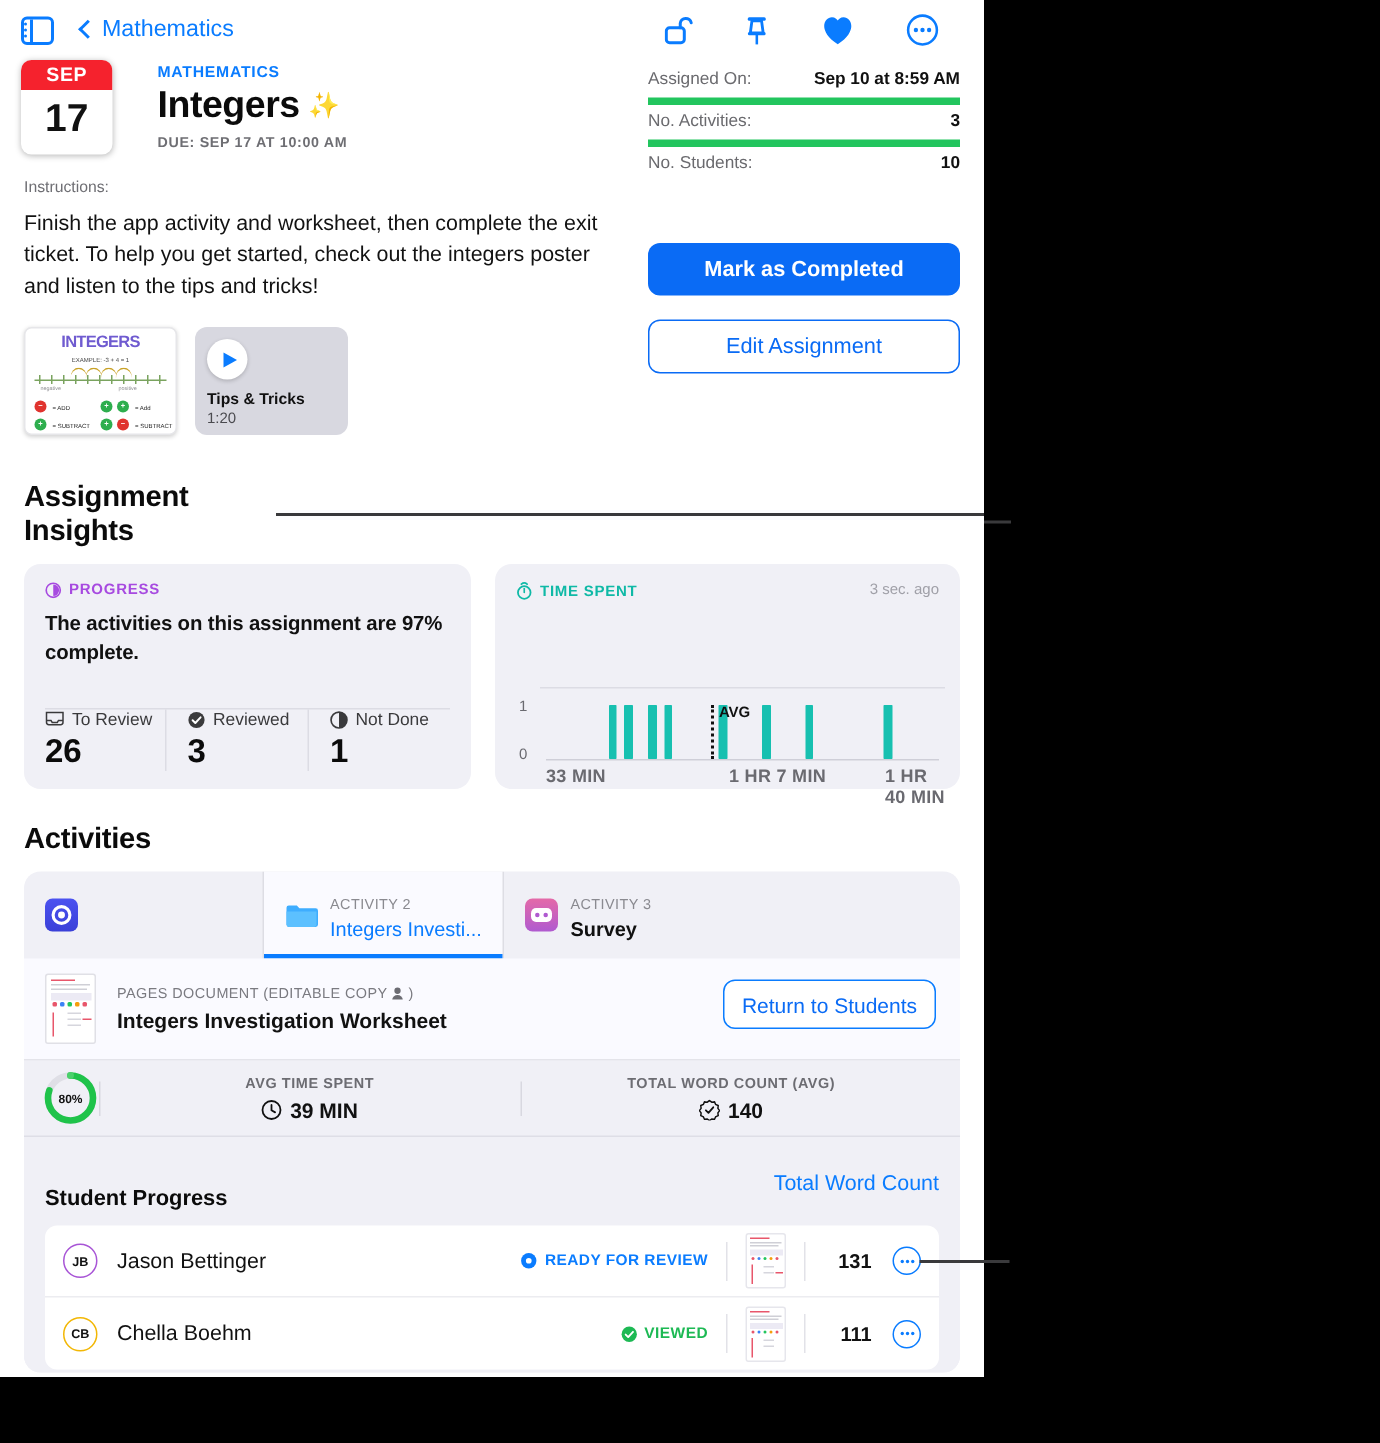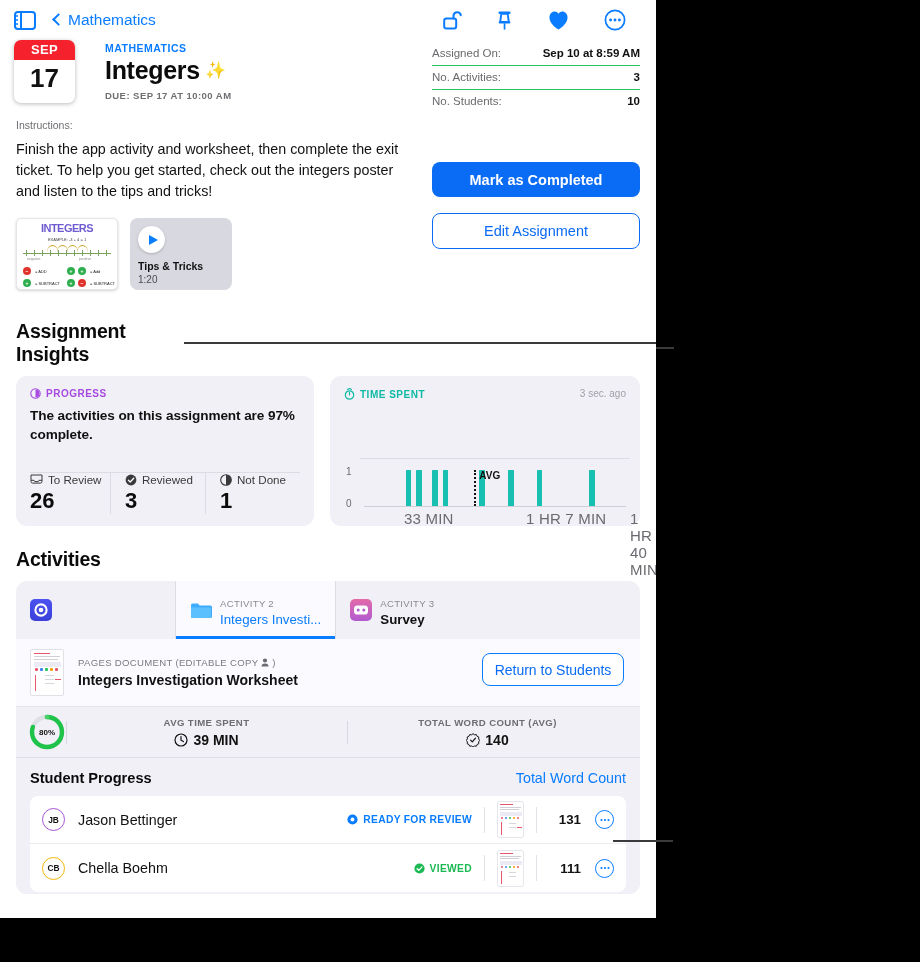--- a/index.html
+++ b/index.html
@@ -65,21 +65,21 @@
   .title-row { display: flex; align-items: center; gap: 6px; margin-top: 2px; }
   .title { font-size: 25px; font-weight: bold; color: #0b0b0b; letter-spacing: -.3px; }
   .sparkle { font-size: 17px; }
   .due { color: #6e6e73; font-size: 9.5px; font-weight: bold; letter-spacing: .45px; margin-top: 5px; }
 
   
   .meta { position: absolute; right: 16px; top: 2px; width: 208px; }
   .meta-row {
     display: flex; justify-content: space-between; align-items: center;
     font-size: 11.5px; padding: 5px 0 6px;
-    border-bottom: 1px solid #22c55e;
+    border-bottom: 5px solid #22c55e;
   }
   .meta-row:last-child { border-bottom: none; }
   .meta-k { color: #6a6a6e; }
   .meta-v { color: #111; font-weight: bold; }
 
   .btn-primary {
     position: absolute; right: 16px; top: 122px; width: 208px; height: 35px;
     background: #0a6bf5; color: #fff; border: none; border-radius: 8px;
     font-size: 14.5px; font-weight: bold; cursor: pointer;
     font-family: "Liberation Sans", sans-serif;
@@ -180,21 +180,21 @@
   .chart { position: absolute; left: 14px; right: 10px; bottom: 10px; height: 58px; }
   .chart .topline { position: absolute; left: 16px; right: 0; top: 0; height: 1px; background: #dcdce4; }
   .plot { position: absolute; left: 20px; right: 4px; top: 12px; height: 36px; }
   .axis { position: absolute; left: 20px; right: 4px; top: 48px; height: 1px; background: #cfcfd8; }
   .ytick { position: absolute; left: 2px; font-size: 10px; color: #6a6a70; }
   .bar { position: absolute; bottom: 0; width: 5.5px; background: #17c0b0; border-radius: .5px; }
   .avgline {
     position: absolute; bottom: 0; width: 0; border-left: 2px dotted #111; height: 36px;
   }
   .avglabel { position: absolute; font-size: 10px; font-weight: bold; color: #111; }
-  .xlabel { position: absolute; font-size: 15px; color: #6a6a70; font-weight: normal; letter-spacing: .2px; margin-left: 40px; }
+  .xlabel { position: absolute; font-size: 12px; color: #6a6a70; font-weight: bold; letter-spacing: .2px; }
 
   
   .act-card {
     margin: 0 16px; background: #f0f0f6; border-radius: 11px; overflow: hidden;
   }
   .tabs { display: flex; height: 58px; }
   .tab {
     display: flex; align-items: center; gap: 8px; padding: 0 14px;
     border-right: 1px solid #dddde4; cursor: pointer; position: relative;
     min-width: 160px;
@@ -237,21 +237,21 @@
   .sumcell.bl::before {
     content: ''; position: absolute; left: 0; top: 4px; bottom: 4px; width: 1px; background: #d8d8e0;
   }
   .sum-l { font-size: 9.6px; color: #6c6c72; font-weight: bold; letter-spacing: .4px; }
   .sum-v { display: flex; align-items: center; justify-content: center; gap: 5px; font-size: 14px; font-weight: bold; color: #111; margin-top: 4px; }
 
   .sp-head {
     display: flex; align-items: center; justify-content: space-between;
     padding: 12px 14px 10px; background: #f0f0f6; border-top: 1px solid #dedee6;
   }
-  .sp-head .t { font-size: 14.6px; font-weight: bold; color: #0b0b0b; }
+  .sp-head .t { font-size: 14.6px; font-weight: bold; color: #0b0b0b; margin-top: 21px; }
   .sp-head .a { font-size: 14.3px; color: #0a7cff; cursor: pointer; }
 
   .student-list { background: #fff; margin: 0 14px; border-radius: 8px; overflow: hidden; }
   .student {
     display: flex; align-items: center; height: 48px; padding: 0 12px;
     border-bottom: 1px solid #ececf0; position: relative;
   }
   .student:last-child { border-bottom: none; }
   .avatar {
     width: 23px; height: 23px; border-radius: 50%; border: 1.6px solid;

